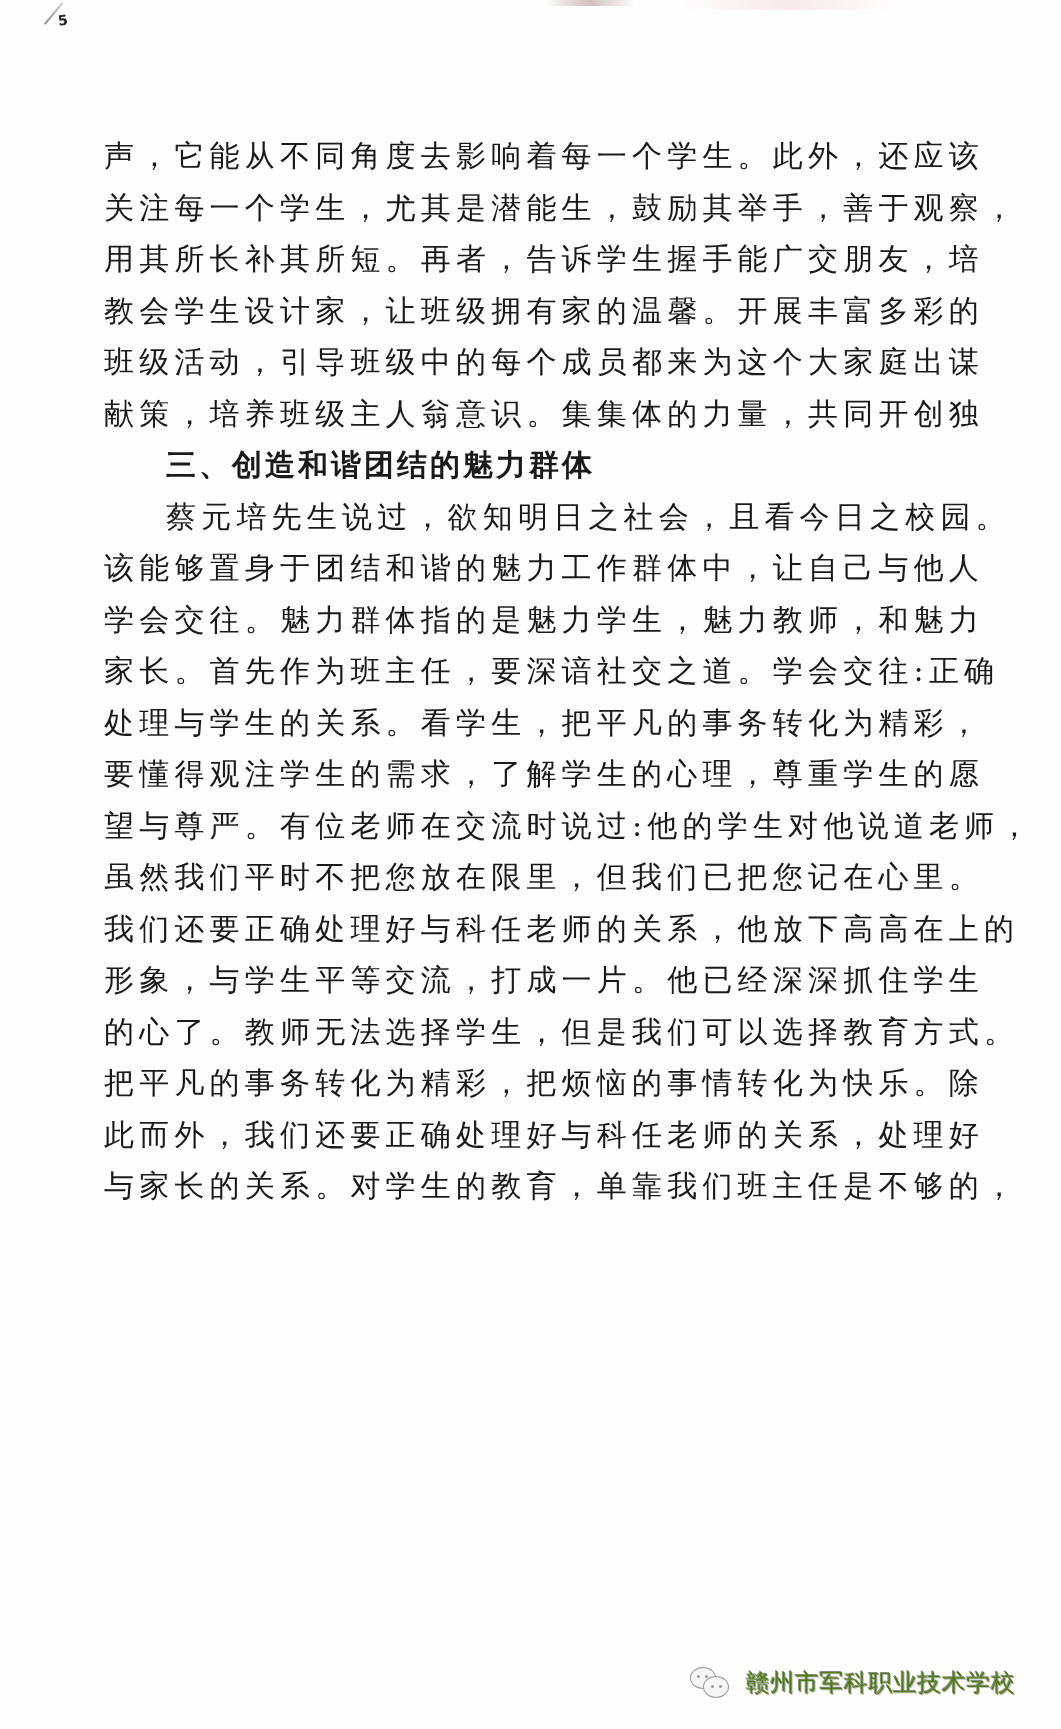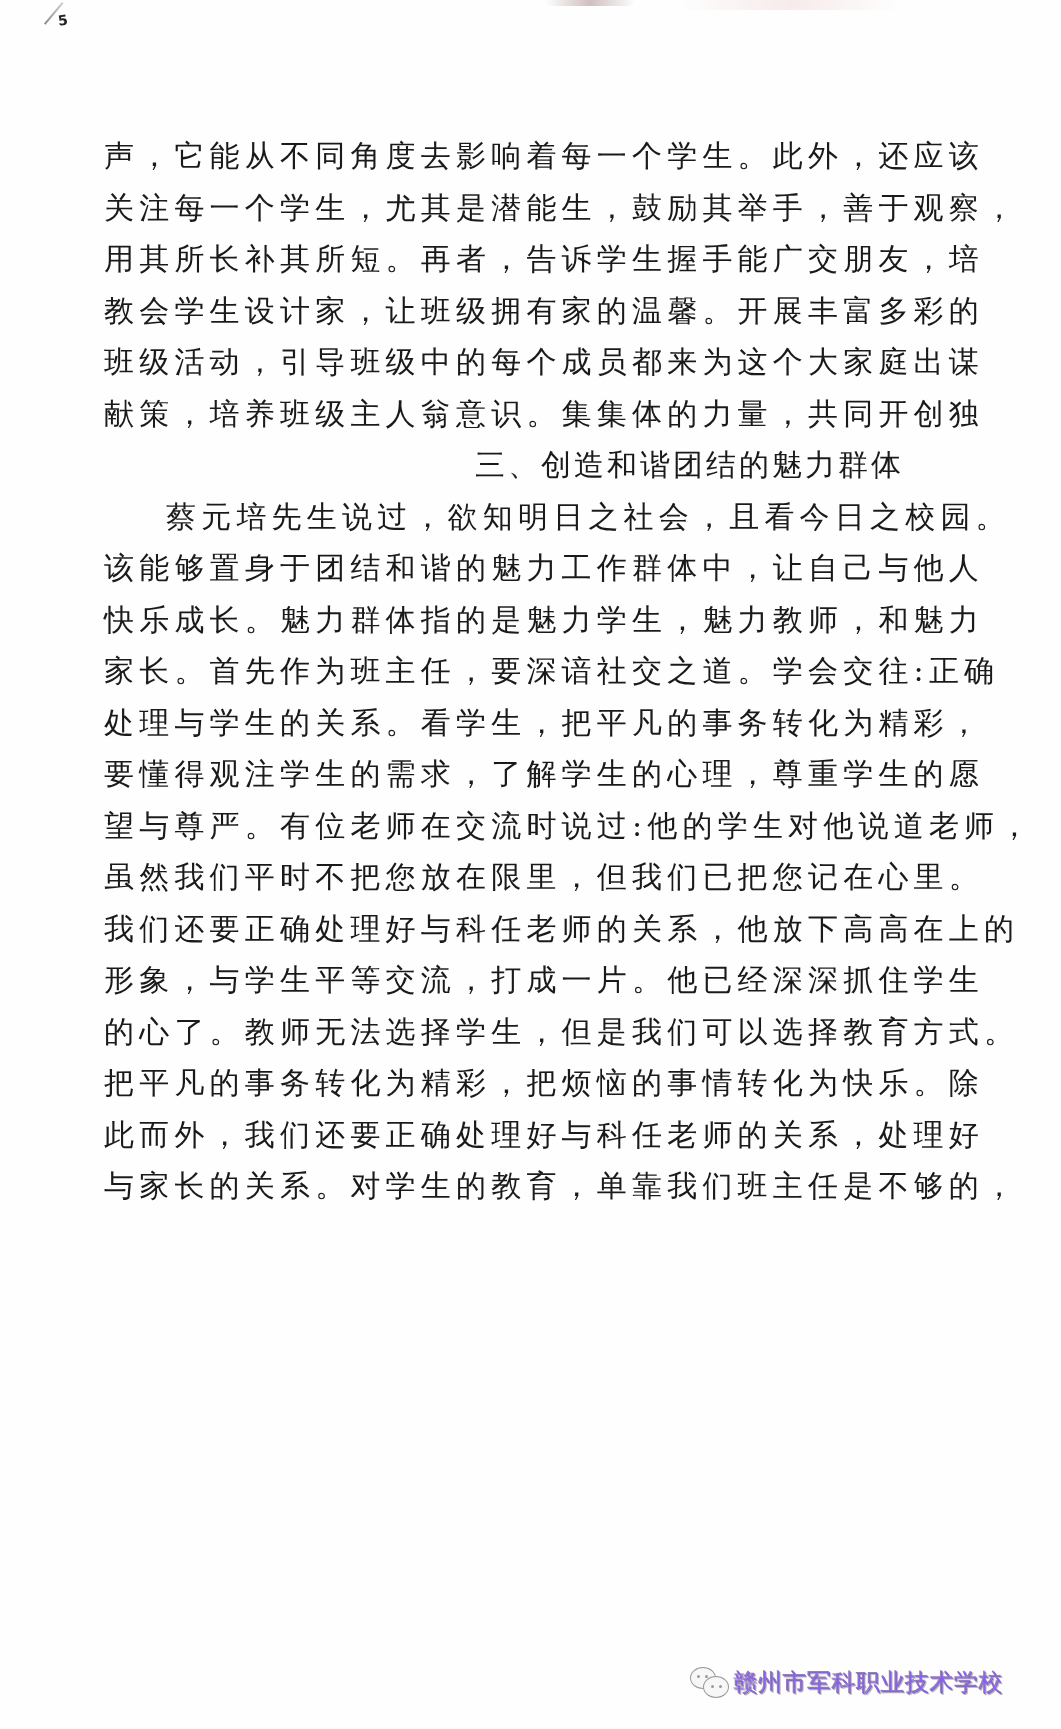--- a/index.html
+++ b/index.html
@@ -64,38 +64,37 @@
       left: 104px;
       top: 130px;
       width: 800px;
     }
     .line {
       height: 51.5px;
       line-height: 51.5px;
       font-size: 30px;
       letter-spacing: 5.2px;
       white-space: nowrap;
-      text-align: right;
     }
     .indent {
       padding-left: 62px;
     }
     .heading {
       font-family: "DejaVu Sans", "Liberation Sans", sans-serif;
-      font-weight: normal;
+      font-weight: bold;
       letter-spacing: 3px;
     }
     .watermark {
       position: absolute;
       left: 690px;
       top: 1667px;
       display: flex;
       align-items: center;
-      gap: 4px;
-      color: #8b5cf6;
+      gap: 16px;
+      color: #4d7c0f;
       font-family: "DejaVu Sans", "Liberation Sans", sans-serif;
       font-size: 24px;
       text-shadow: -1px -1px 0 #8c8c8c, 1px 1px 0 #bdbdbd;
       letter-spacing: 0.5px;
       text-align: right;
     }
     .wechat-icon {
       position: relative;
       width: 40px;
       height: 32px;
@@ -137,21 +136,21 @@
     <div class="line">关注每一个学生，尤其是潜能生，鼓励其举手，善于观察，</div>
     <div class="line">用其所长补其所短。再者，告诉学生握手能广交朋友，培</div>
     <div class="line">教会学生设计家，让班级拥有家的温馨。开展丰富多彩的</div>
     <div class="line">班级活动，引导班级中的每个成员都来为这个大家庭出谋</div>
     <div class="line">献策，培养班级主人翁意识。集集体的力量，共同开创独</div>
 
     <div class="line indent heading">三、创造和谐团结的魅力群体</div>
 
     <div class="line indent">蔡元培先生说过，欲知明日之社会，且看今日之校园。</div>
     <div class="line">该能够置身于团结和谐的魅力工作群体中，让自己与他人</div>
-    <div class="line">快乐成长。魅力群体指的是魅力学生，魅力教师，和魅力</div>
+    <div class="line">学会交往。魅力群体指的是魅力学生，魅力教师，和魅力</div>
     <div class="line">家长。首先作为班主任，要深谙社交之道。学会交往:正确</div>
     <div class="line">处理与学生的关系。看学生，把平凡的事务转化为精彩，</div>
     <div class="line">要懂得观注学生的需求，了解学生的心理，尊重学生的愿</div>
     <div class="line">望与尊严。有位老师在交流时说过:他的学生对他说道老师，</div>
     <div class="line">虽然我们平时不把您放在限里，但我们已把您记在心里。</div>
     <div class="line">我们还要正确处理好与科任老师的关系，他放下高高在上的</div>
     <div class="line">形象，与学生平等交流，打成一片。他已经深深抓住学生</div>
     <div class="line">的心了。教师无法选择学生，但是我们可以选择教育方式。</div>
     <div class="line">把平凡的事务转化为精彩，把烦恼的事情转化为快乐。除</div>
     <div class="line">此而外，我们还要正确处理好与科任老师的关系，处理好</div>

